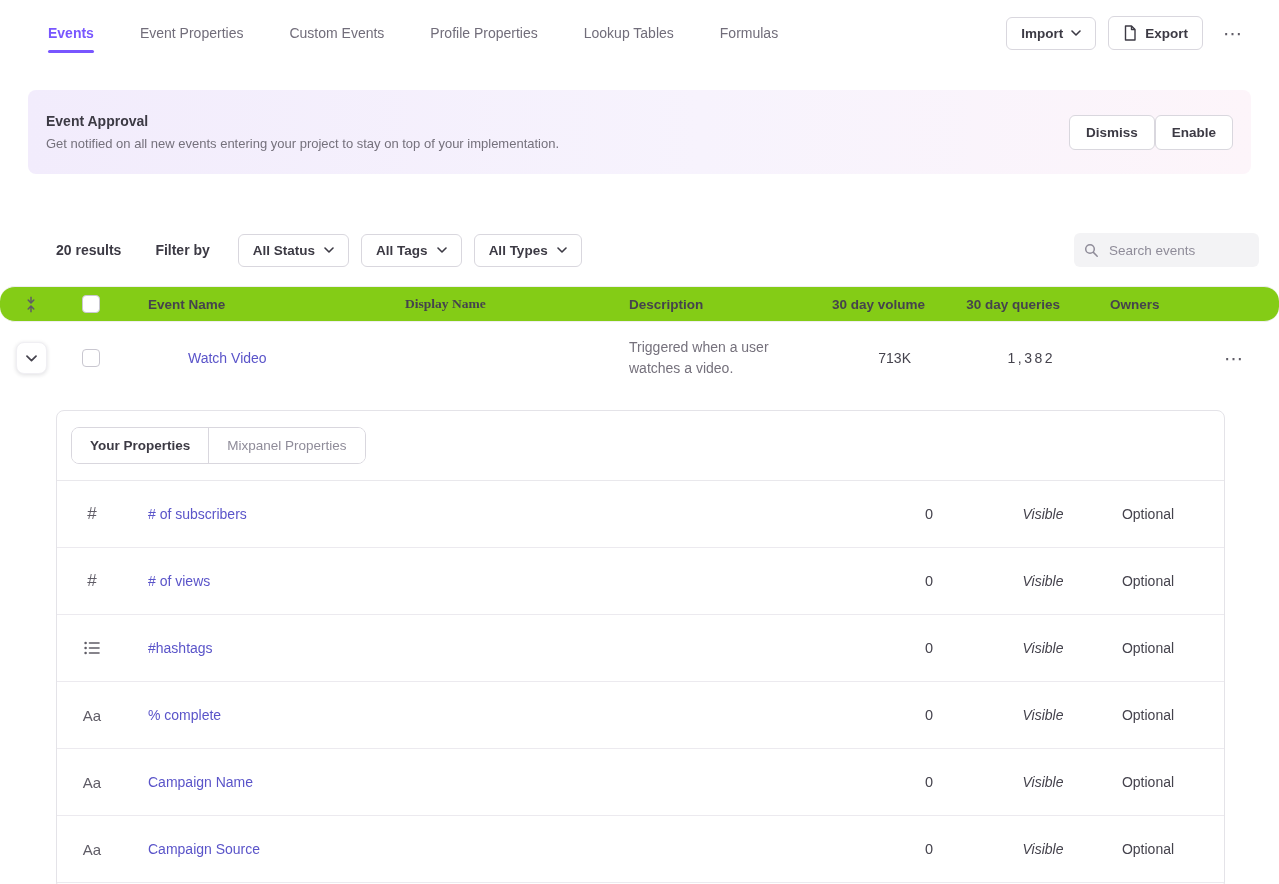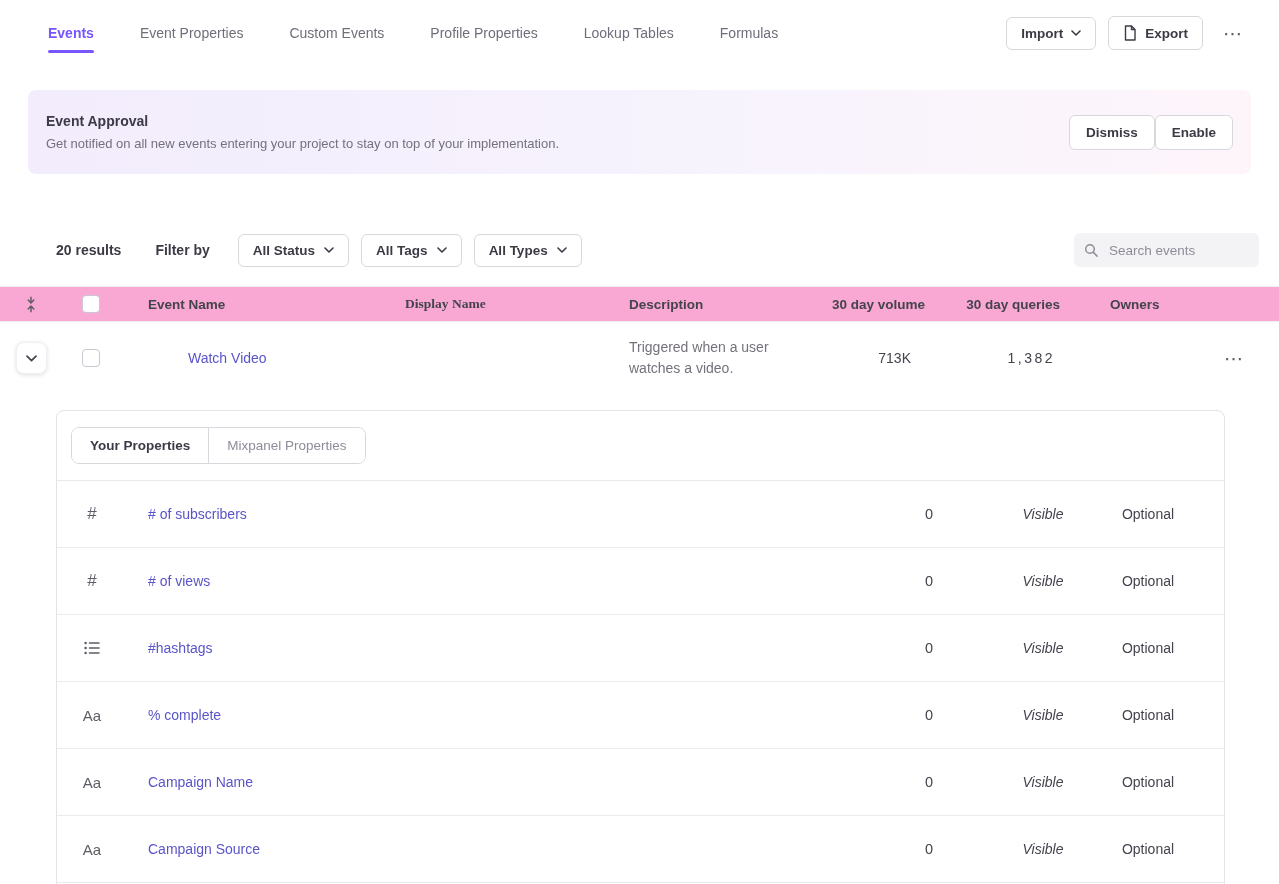--- a/index.html
+++ b/index.html
@@ -40,23 +40,23 @@
   .filter-by { font-weight:600; font-size:14px; margin-left:14px; }
   .dropdowns { display:flex; gap:12px; margin-left:8px; }
   .dd { gap:9px; }
   .search-box { margin-left:auto; width:185px; height:34px; background:#f3f3f5;
                 border-radius:6px; display:flex; align-items:center; padding:0 10px; gap:8px; }
   .search-box input { border:none; background:transparent; outline:none; width:100%;
                 font-size:13.5px; color:#3c3a44; font-family:inherit; }
   .search-box input::placeholder { color:#8f8c99; }
 
   
-  .table-header { margin-top:18px; height:36px; background:#f9a8d4; display:flex;
+  .table-header { margin-top:18px; height:36px; background:#84cc16; display:flex;
                   align-items:center; font-size:13.5px; font-weight:600; color:#45434d;
-                  border-top:1px solid #efeef1; border-bottom:1px solid #efeef1; }
+                  border-top:1px solid #efeef1; border-bottom:1px solid #efeef1;border-radius:15px; }
   .col-exp { width:62px; flex:none; display:flex; justify-content:center; align-items:center; }
   .col-check { width:44px; flex:none; padding-left:20px; display:flex; align-items:center; }
   .col-name { width:273px; flex:none; padding-left:42px; }
   .col-display { width:224px; flex:none; padding-left:26px;font-family:Liberation Serif, serif; }
   .col-desc { width:218px; flex:none; padding-left:26px; }
   .col-volume { width:104px; flex:none; text-align:right; }
   .col-queries { width:135px; flex:none; text-align:right; }
   .col-owners { flex:1; padding-left:50px; }
   .col-actions { width:90px; flex:none; text-align:center; }
 

